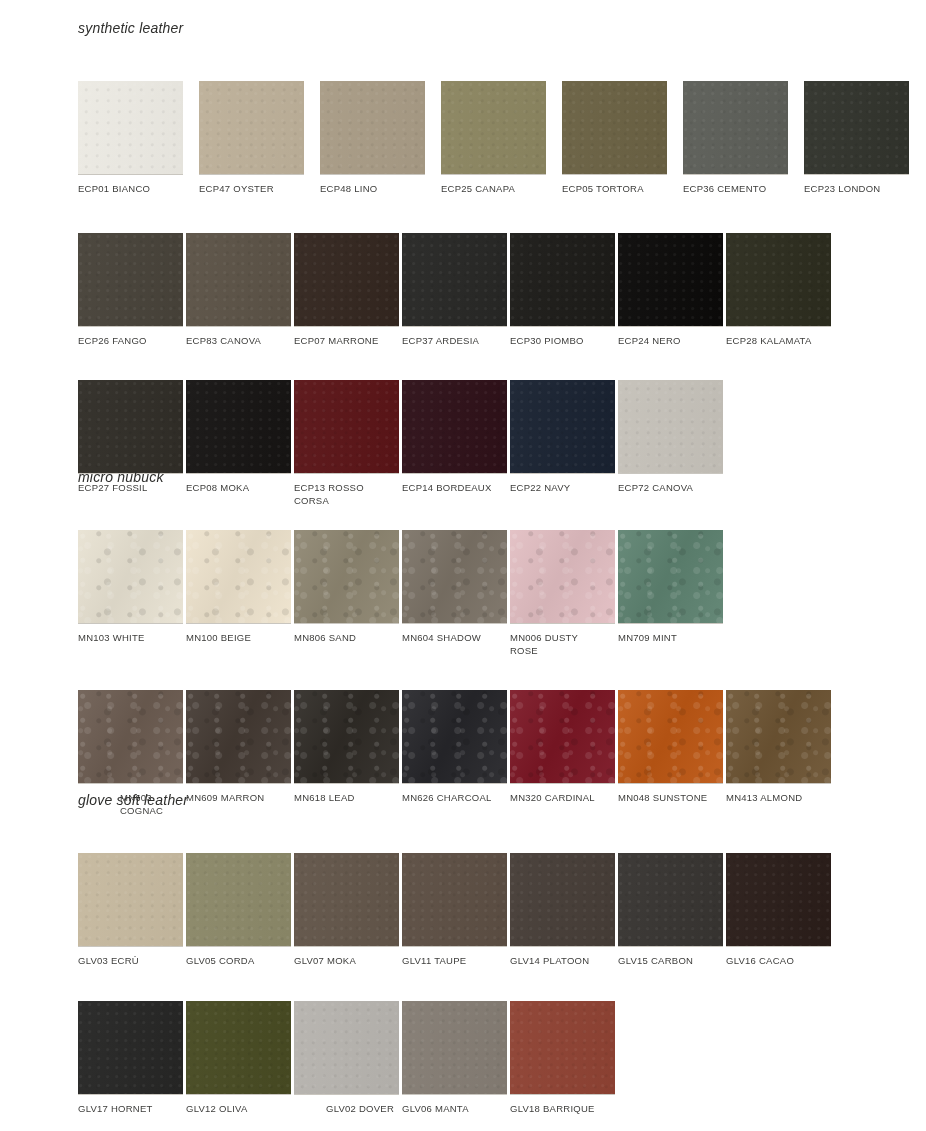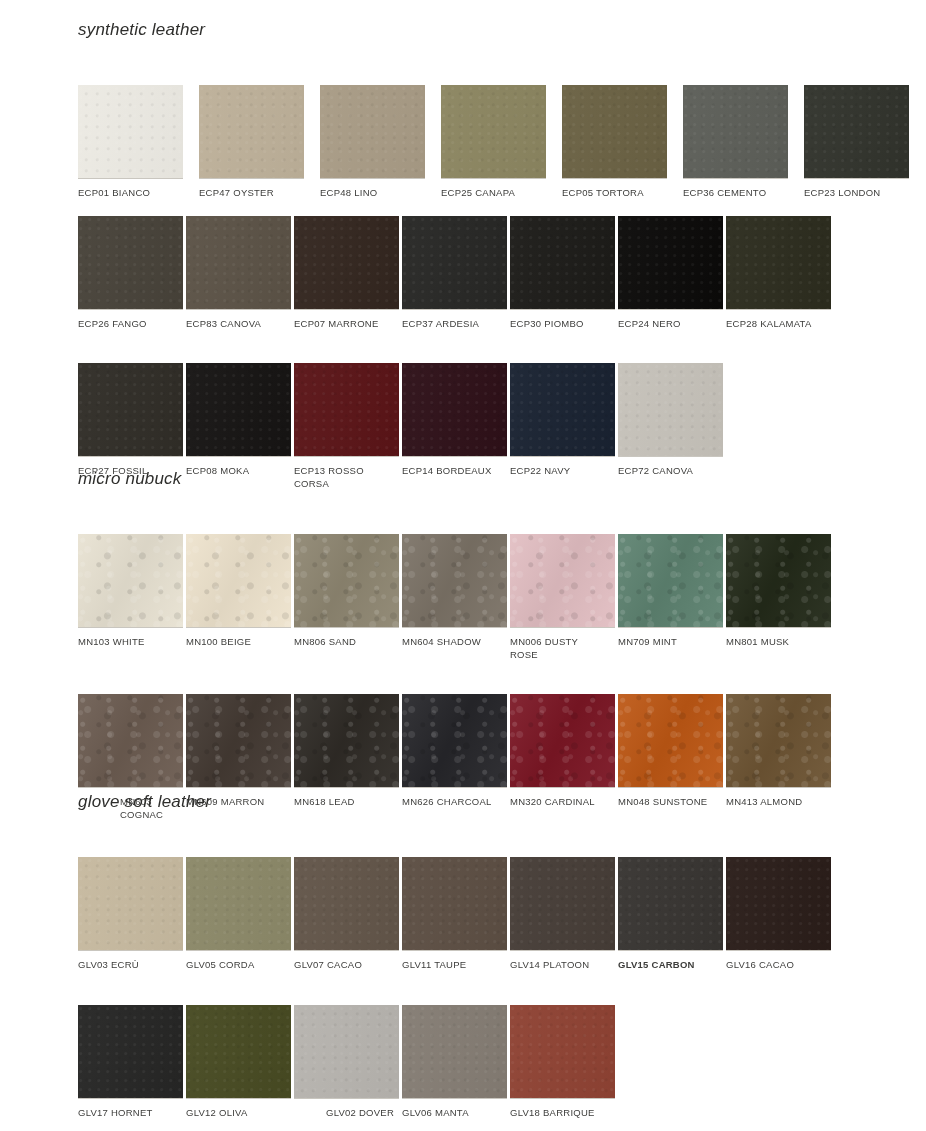--- a/index.html
+++ b/index.html
@@ -16,21 +16,21 @@
   }
   .page {
     position: relative;
     width: 926px;
     height: 1131px;
     box-sizing: border-box;
     padding: 0 78px;
   }
   .section-title {
     font-style: italic;
-    font-size: 17px;
+    font-size: 14px;
     font-weight: 400;
     color: #2e2e2c;
     letter-spacing: 0.2px;
     margin: 0;
     padding: 0;
   }
   .grid {
     display: grid;
     grid-template-columns: repeat(7, 105px);
     column-gap: 3px;
@@ -83,21 +83,21 @@
   }
 </style>
 </head>
 <body>
 
 <div class="page">
   <div id="sections-root">
       <div class="section" style="position: absolute; left: 78px; top: 20px;">
         <div class="section-title">synthetic leather</div>
         <div style="margin-top: 45px;">
-          <div class="grid" style="margin-bottom: 16px; gap: 16px;">
+          <div class="grid" style="margin-bottom: 37px; gap: 16px;">
             <div class="swatch-cell">
               <div class="swatch-chip tex-grain" style="background: rgb(236, 234, 227); border-bottom-color: rgb(201, 198, 191);"></div>
               <div class="swatch-label" style="color: rgb(61, 61, 59);">ECP01 BIANCO</div>
             </div>
             <div class="swatch-cell">
               <div class="swatch-chip tex-grain" style="background: rgb(189, 176, 153); border-bottom-color: rgb(201, 198, 191);"></div>
               <div class="swatch-label" style="color: rgb(61, 61, 59);">ECP47 OYSTER</div>
             </div>
             <div class="swatch-cell">
               <div class="swatch-chip tex-grain" style="background: rgb(168, 155, 133); border-bottom-color: rgb(201, 198, 191);"></div>
@@ -201,24 +201,20 @@
             </div>
             <div class="swatch-cell">
               <div class="swatch-chip tex-nubuck" style="background: rgb(226, 190, 194); border-bottom-color: rgb(201, 198, 191);"></div>
               <div class="swatch-label" style="color: rgb(61, 61, 59);">MN006 DUSTY
 ROSE</div>
             </div>
             <div class="swatch-cell">
               <div class="swatch-chip tex-nubuck" style="background: rgb(93, 130, 112); border-bottom-color: rgb(201, 198, 191);"></div>
               <div class="swatch-label" style="color: rgb(61, 61, 59);">MN709 MINT</div>
             </div>
-            <div class="swatch-cell">
-              <div class="swatch-chip tex-nubuck" style="background: rgb(35, 42, 25); border-bottom-color: rgb(201, 198, 191);"></div>
-              <div class="swatch-label" style="color: rgb(61, 61, 59);">MN801 MUSK</div>
-            </div>
           </div>
           <div class="grid" style="margin-bottom: 33px;">
             <div class="swatch-cell">
               <div class="swatch-chip tex-nubuck" style="background: rgb(108, 92, 81); border-bottom-color: rgb(201, 198, 191);"></div>
               <div class="swatch-label" style="color: rgb(61, 61, 59); margin-left: 42px;">MN603 COGNAC</div>
             </div>
             <div class="swatch-cell">
               <div class="swatch-chip tex-nubuck" style="background: rgb(68, 58, 51); border-bottom-color: rgb(201, 198, 191);"></div>
               <div class="swatch-label" style="color: rgb(61, 61, 59);">MN609 MARRON</div>
             </div>
@@ -252,33 +248,33 @@
             <div class="swatch-cell">
               <div class="swatch-chip tex-grain" style="background: rgb(198, 185, 159); border-bottom-color: rgb(201, 198, 191);"></div>
               <div class="swatch-label" style="color: rgb(61, 61, 59);">GLV03 ECRÙ</div>
             </div>
             <div class="swatch-cell">
               <div class="swatch-chip tex-grain" style="background: rgb(139, 136, 104); border-bottom-color: rgb(201, 198, 191);"></div>
               <div class="swatch-label" style="color: rgb(61, 61, 59);">GLV05 CORDA</div>
             </div>
             <div class="swatch-cell">
               <div class="swatch-chip tex-grain" style="background: rgb(98, 85, 73); border-bottom-color: rgb(201, 198, 191);"></div>
-              <div class="swatch-label" style="color: rgb(61, 61, 59);">GLV07 CACAO</div>
+              <div class="swatch-label" style="color: rgb(61, 61, 59);">GLV07 MOKA</div>
             </div>
             <div class="swatch-cell">
               <div class="swatch-chip tex-grain" style="background: rgb(92, 78, 67); border-bottom-color: rgb(201, 198, 191);"></div>
               <div class="swatch-label" style="color: rgb(61, 61, 59);">GLV11 TAUPE</div>
             </div>
             <div class="swatch-cell">
               <div class="swatch-chip tex-grain" style="background: rgb(70, 61, 55); border-bottom-color: rgb(201, 198, 191);"></div>
               <div class="swatch-label" style="color: rgb(61, 61, 59);">GLV14 PLATOON</div>
             </div>
             <div class="swatch-cell">
               <div class="swatch-chip tex-grain" style="background: rgb(55, 52, 49); border-bottom-color: rgb(201, 198, 191);"></div>
-              <div class="swatch-label" style="color: rgb(61, 61, 59); font-weight: bold;">GLV15 CARBON</div>
+              <div class="swatch-label" style="color: rgb(61, 61, 59);">GLV15 CARBON</div>
             </div>
             <div class="swatch-cell">
               <div class="swatch-chip tex-grain" style="background: rgb(42, 29, 25); border-bottom-color: rgb(201, 198, 191);"></div>
               <div class="swatch-label" style="color: rgb(61, 61, 59);">GLV16 CACAO</div>
             </div>
           </div>
           <div class="grid" style="margin-bottom: 33px;">
             <div class="swatch-cell">
               <div class="swatch-chip tex-grain" style="background: rgb(38, 38, 37); border-bottom-color: rgb(201, 198, 191);"></div>
               <div class="swatch-label" style="color: rgb(61, 61, 59);">GLV17 HORNET</div>

